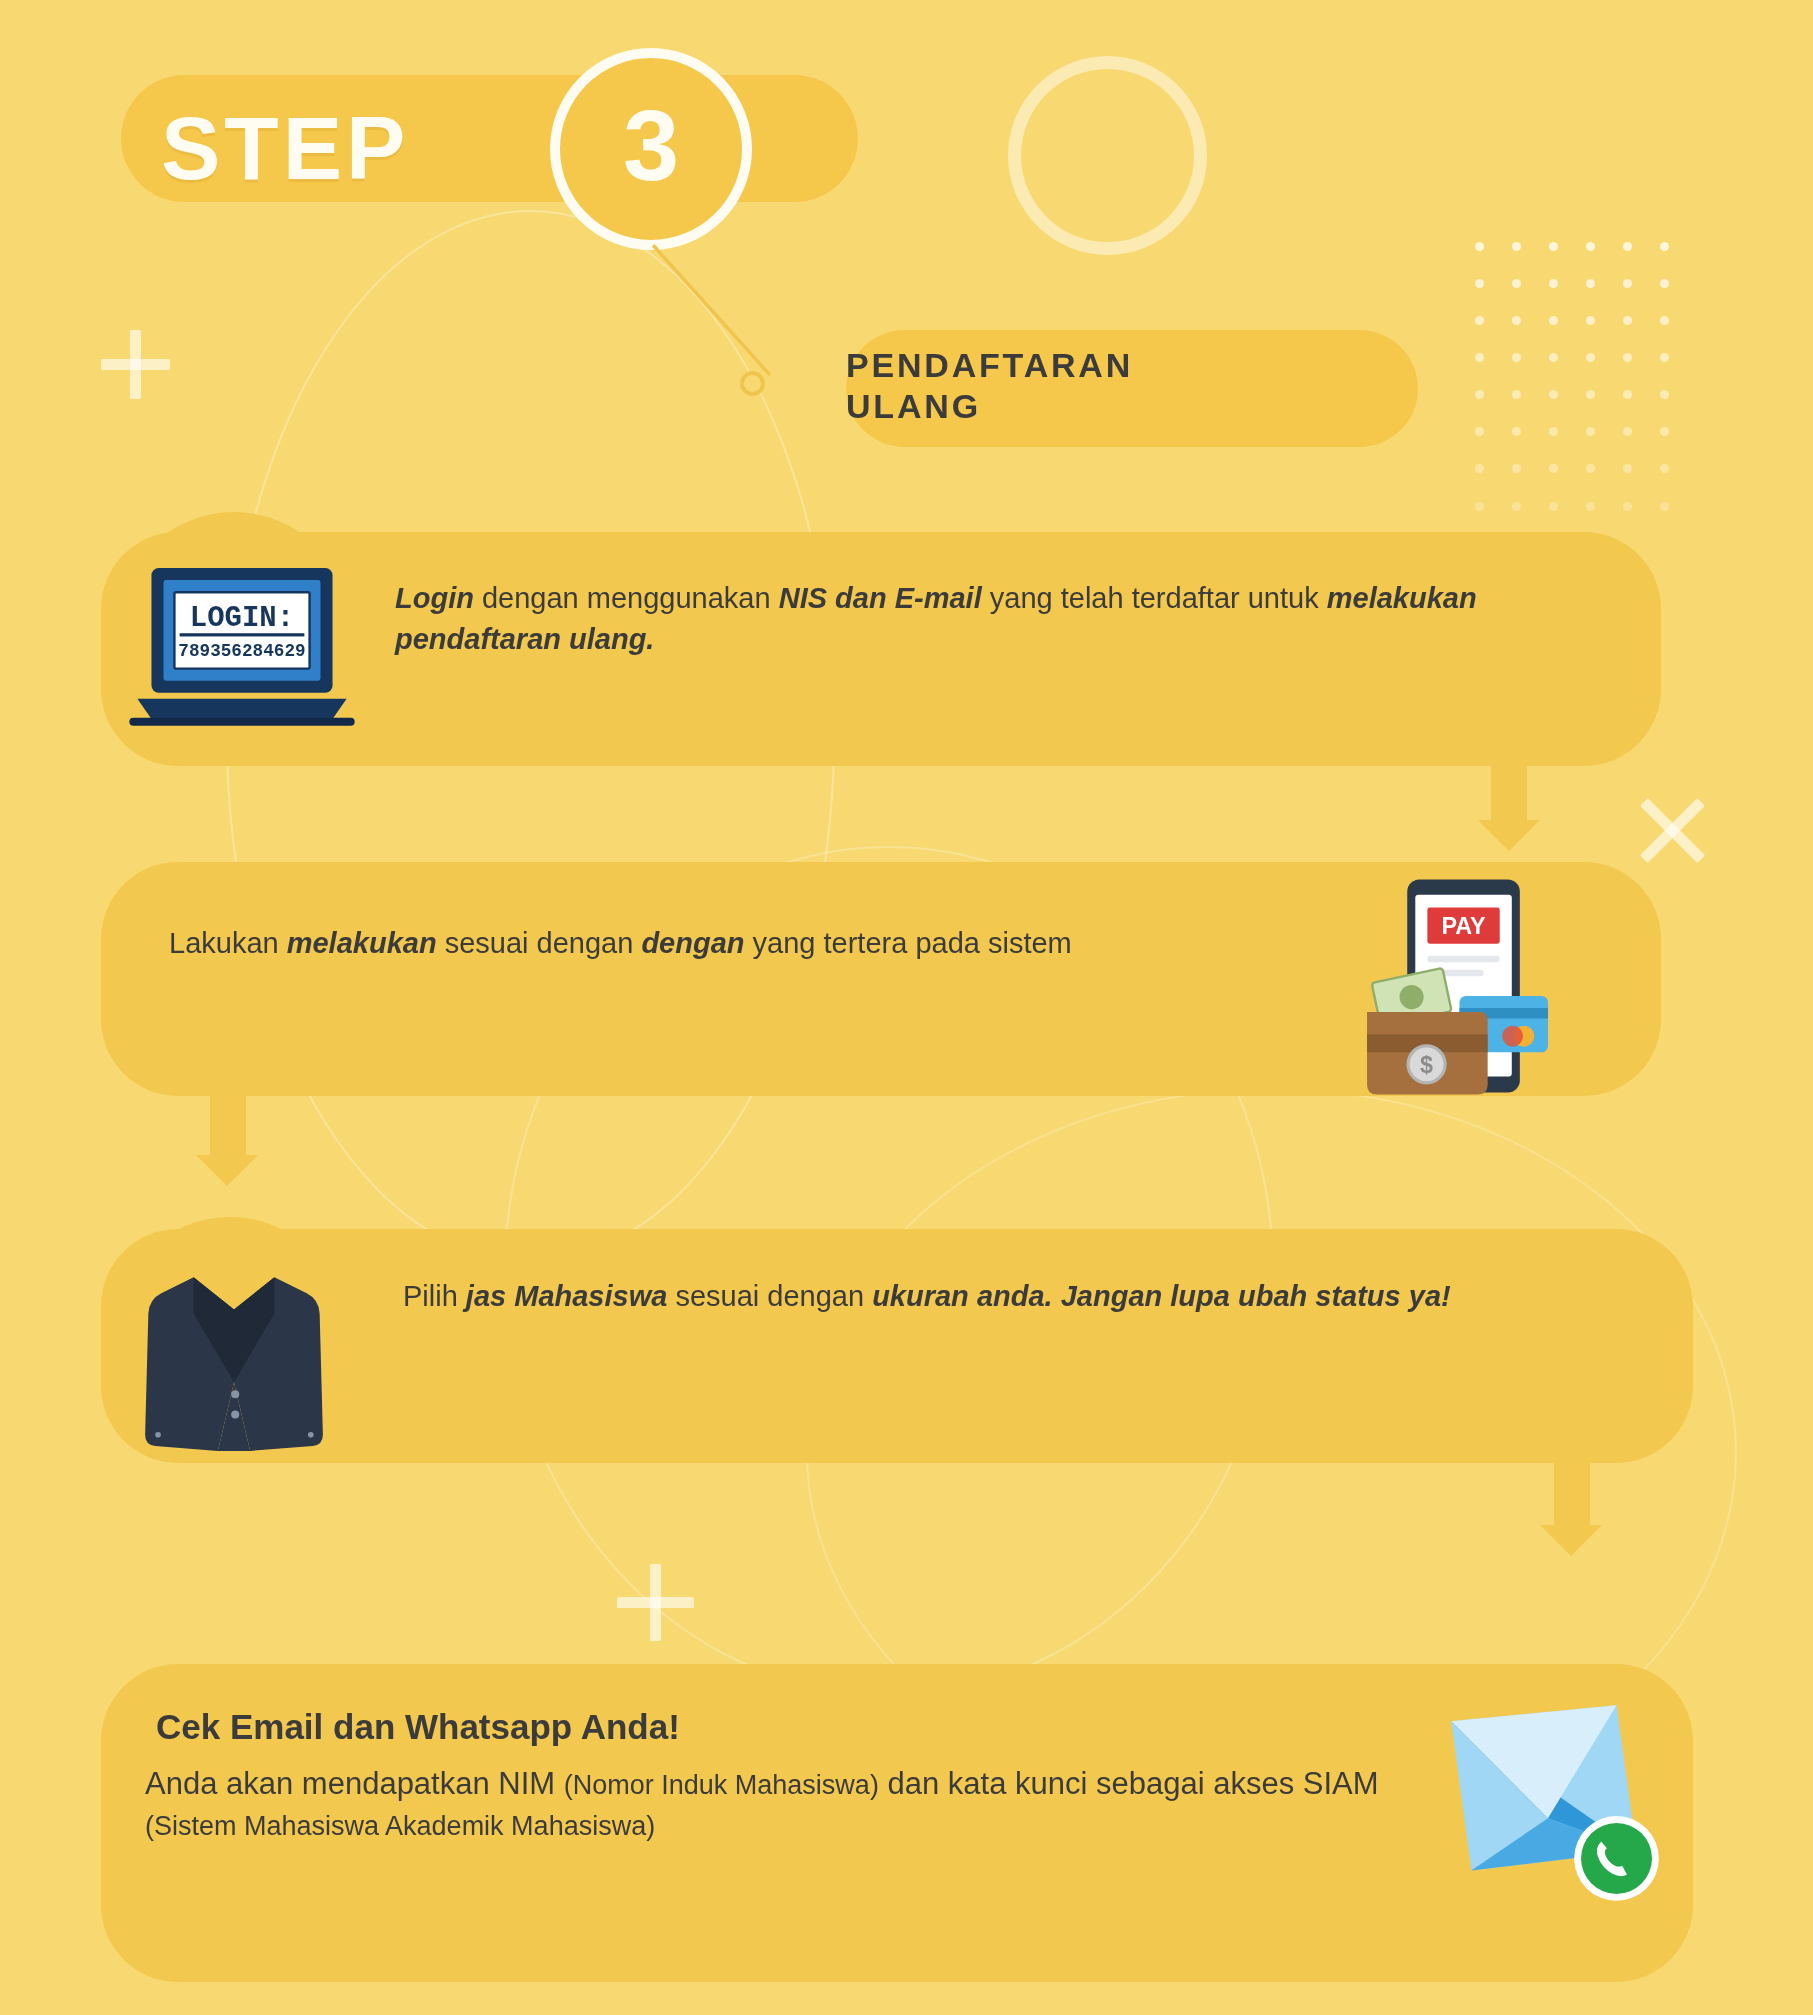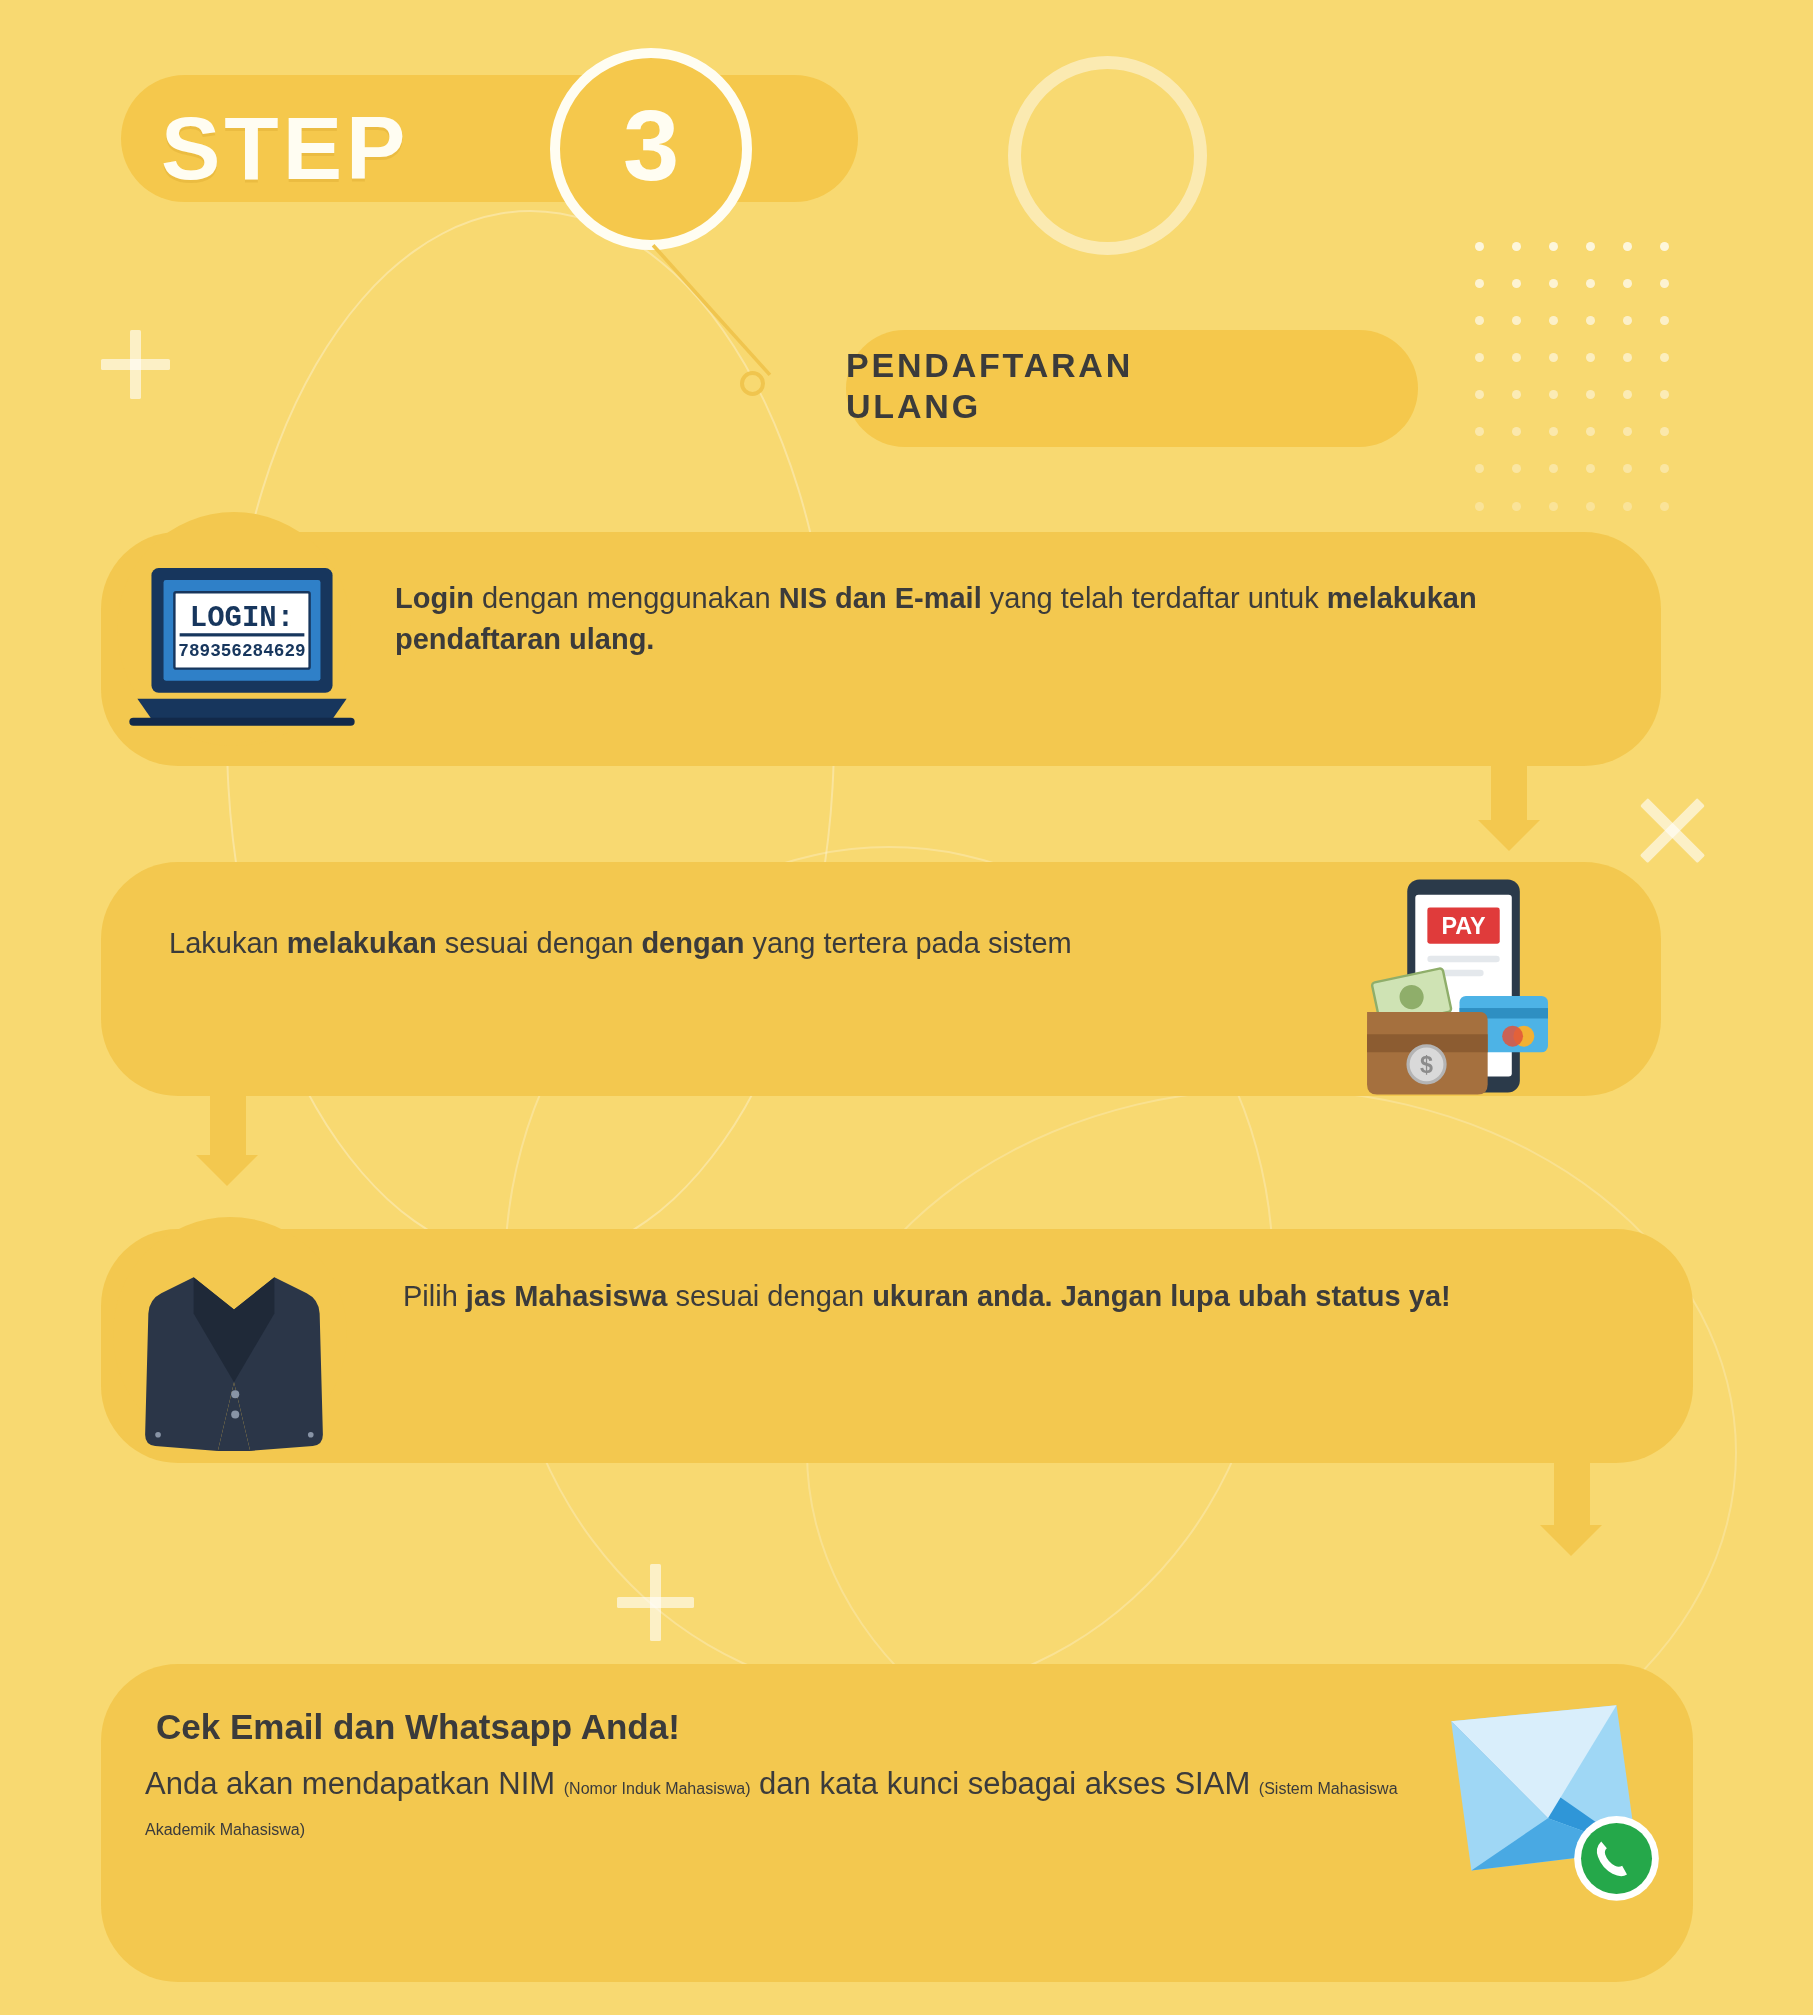--- a/index.html
+++ b/index.html
@@ -170,21 +170,21 @@
     background: #f3c84f;
   }
 
   .row-text {
     position: absolute;
     color: #3b3b3b;
     font-size: 29px;
     line-height: 1.42;
     font-weight: 400;
   }
-  .row-text b { font-weight: 700; }
+  .row-text b { font-weight: 700; font-style: italic; }
 
   
   .arrow-stem {
     position: absolute;
     background: #f3c84f;
     width: 36px;
   }
   .arrow-head {
     position: absolute;
     width: 0; height: 0;
@@ -203,21 +203,21 @@
     font-weight: 700;
     color: #3b3b3b;
   }
   .row4-body {
     position: absolute;
     font-size: 31px;
     line-height: 1.33;
     color: #3b3b3b;
     font-weight: 400;
   }
-  .row4-body .small { font-size: 16px; }
+  .row4-body .small { font-size: 27px; }
 </style>
 </head>
 <body>
 
 <div class="bg-decor">
   <div class="swoosh s1"></div>
   <div class="swoosh s2"></div>
   <div class="swoosh s3"></div>
   <div class="ring-outline"></div>
   <div class="plus p1"></div>

